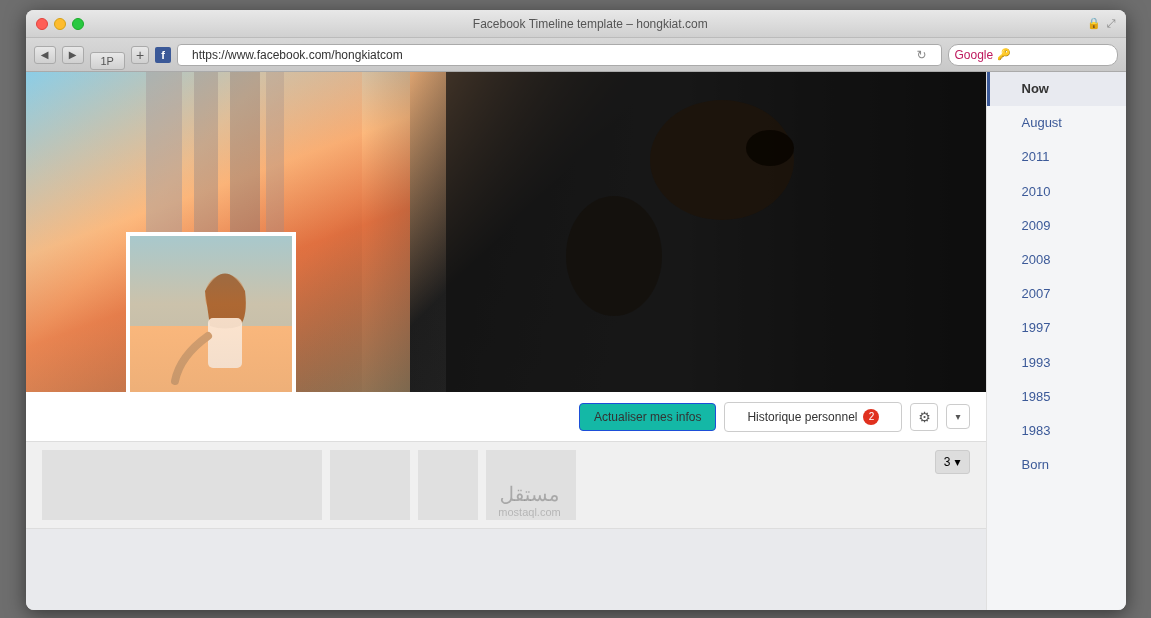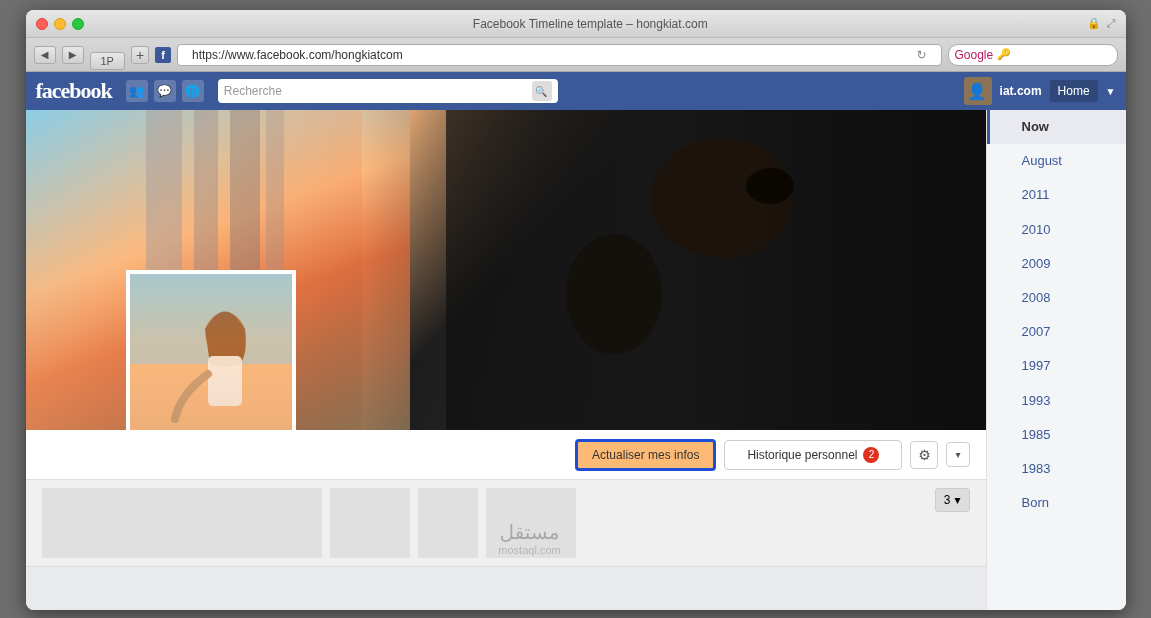--- a/index.html
+++ b/index.html
@@ -347,22 +347,22 @@
       justify-content: flex-end;
       padding: 8px 16px;
       gap: 8px;
       margin-left: 0;
       position: relative;
       min-height: 50px;
     }
 
     .btn-outline {
       padding: 6px 14px;
-      border: 3px solid #1d4ed8;
-      background: #fdba74;
+      border: 1px solid #1d4ed8;
+      background: #14b8a6;
       border-radius: 4px;
       font-size: 12px;
       color: #333;
       cursor: pointer;
     }
 
     .btn-history {
       padding: 6px 22px;
       border: 1px solid #ccc;
       background: white;
@@ -506,38 +506,20 @@
       <span class="refresh-icon">↻</span>
     </div>
     <div class="search-bar">
       <span class="search-text">Google</span>
       <span class="key-icon">🔑</span>
     </div>
   </div>
 
   <div class="fb-app">
 
-    <div class="fb-navbar">
-      <div class="fb-logo">facebook</div>
-      <div class="fb-nav-icons">
-        <div class="fb-nav-icon">👥</div>
-        <div class="fb-nav-icon">💬</div>
-        <div class="fb-nav-icon">🌐</div>
-      </div>
-      <div class="fb-search-bar">
-        <span class="fb-search-placeholder">Recherche</span>
-        <div class="fb-search-btn">🔍</div>
-      </div>
-      <div class="fb-nav-right">
-        <div class="fb-avatar-small">👤</div>
-        <span class="fb-username">iat.com</span>
-        <div class="fb-home-btn">Home</div>
-        <span class="fb-dropdown-arrow">▼</span>
-      </div>
-    </div>
 
     <div class="fb-main">
       <div class="fb-content">
 
         <div class="cover-photo">
           <div class="sky-gradient"></div>
           <div class="gorilla-area"></div>
 
           <svg style="position:absolute;top:0;left:0;width:100%;height:100%;pointer-events:none;" viewBox="0 0 800 320" preserveAspectRatio="xMidYMid slice">
 

